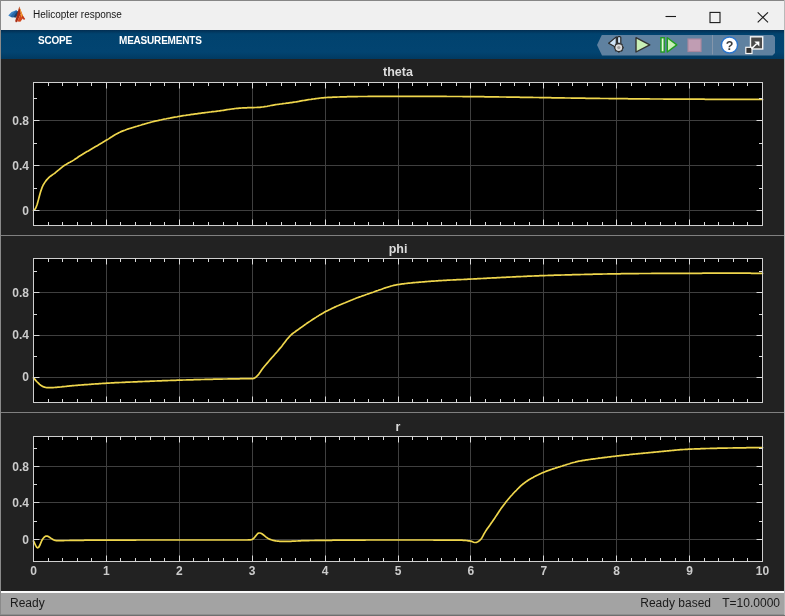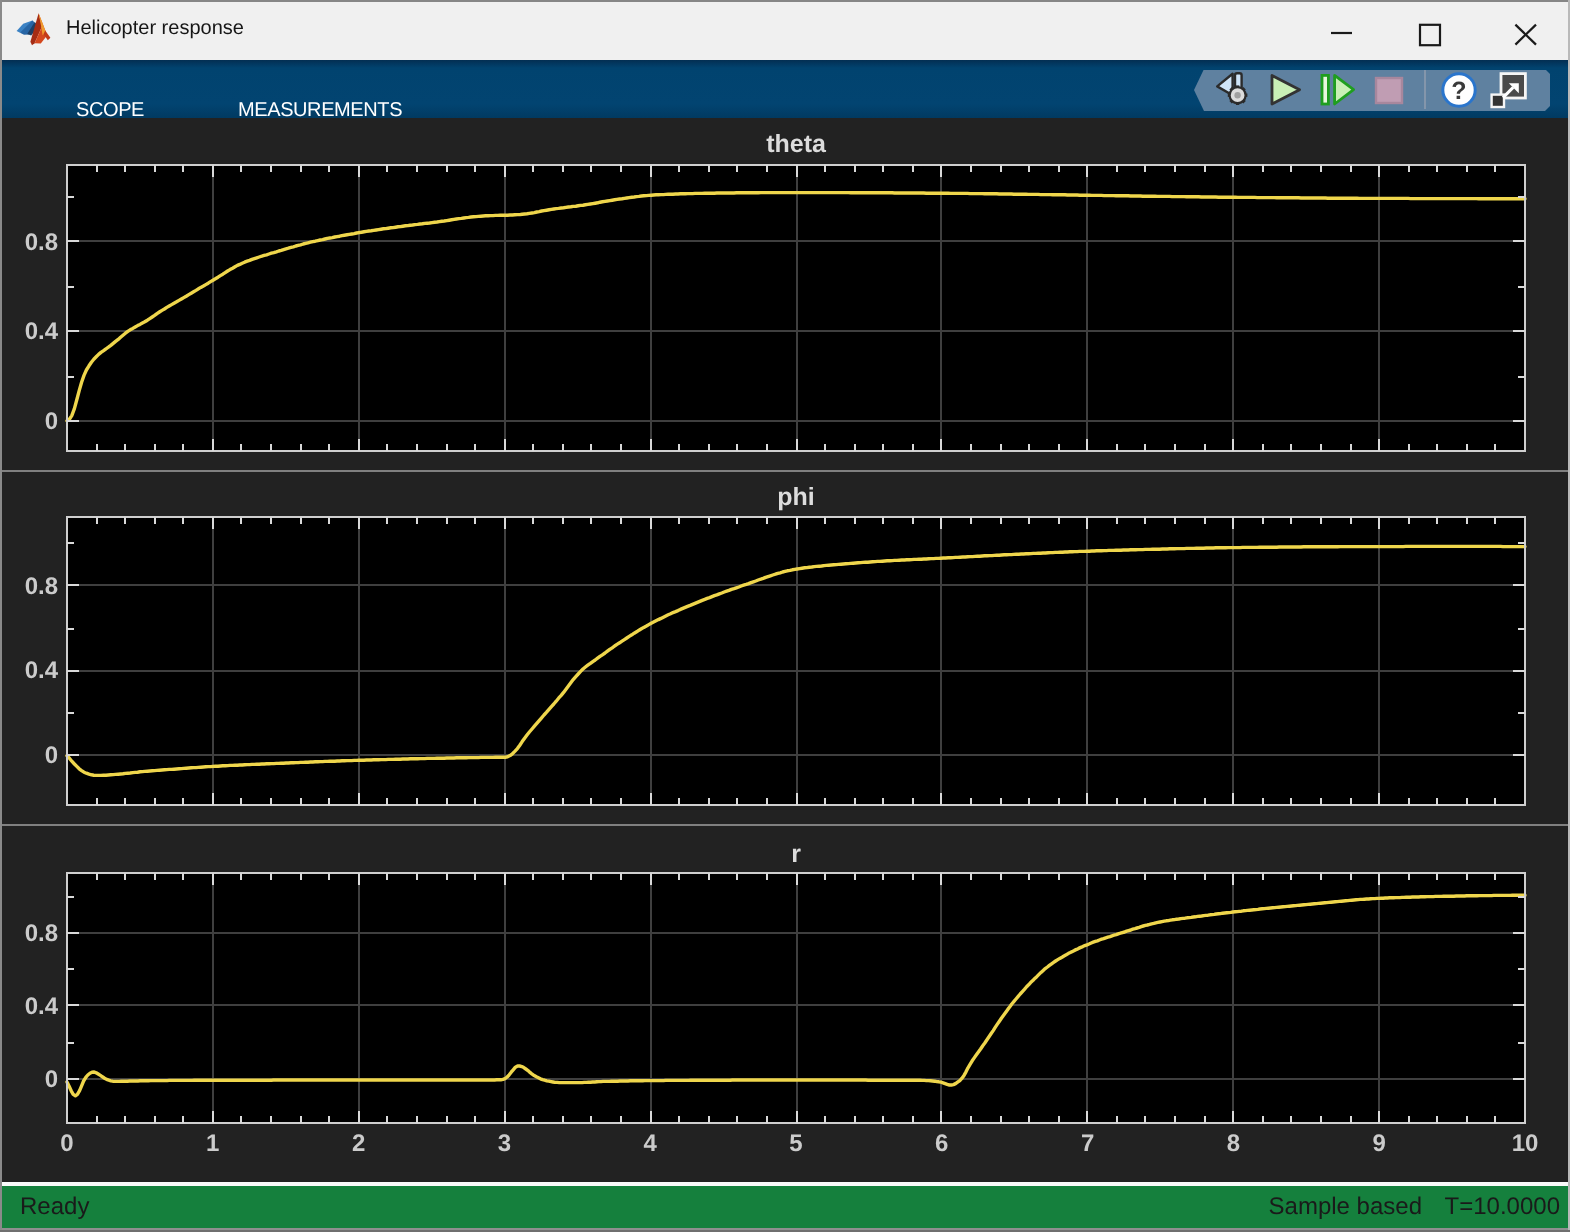--- a/index.html
+++ b/index.html
@@ -1,24 +1,24 @@
 <!DOCTYPE html>
 <html><head><meta charset="utf-8"><style>
 *{margin:0;padding:0;box-sizing:border-box}
 html,body{width:785px;height:616px;overflow:hidden;font-family:"Liberation Sans",sans-serif;background:#f0f0f0}
 #page{position:relative;width:785px;height:616px}
 .abs{position:absolute}
 #titlebar{left:0;top:0;width:785px;height:30px;background:#f0f0f0;border-top:1px solid #868686;border-left:1px solid #8a8a8a;border-right:1px solid #b9b9b9}
 #title{left:33px;top:9px;font-size:10px;color:#161616}
 #toolbar{left:1px;top:30px;width:783px;height:29px;background:linear-gradient(180deg,#032e52 0px,#01436f 4px,#024471 22px,#013a61 29px)}
-.tab{top:20px;font-size:10px;font-weight:normal;color:#fff;letter-spacing:-0.2px}
+.tab{top:5px;font-size:10px;font-weight:bold;color:#fff;letter-spacing:-0.2px}
 #qab{left:596px;top:4.5px;width:178px;height:21px;background:#5f81a0;clip-path:polygon(5px 0,175.5px 0,178px 2.5px,178px 18.5px,175.5px 21px,5px 21px,0px 10.5px)}
 #plotwrap{left:1px;top:59px;width:783px;height:533px;background:#222;transform:translateZ(0);will-change:transform}
 #statushl{left:1px;top:591px;width:783px;height:2px;background:#fafafa}
-#statusbar{left:1px;top:593px;width:783px;height:21px;background:#15803d;font-size:12px;color:#1a1a1a}
+#statusbar{left:1px;top:593px;width:783px;height:21px;background:#a3a3a3;font-size:12px;color:#1a1a1a}
 #statusbot{left:1px;top:614px;width:783px;height:2px;background:#8f8f8f}
 #bleft{left:0;top:0;width:1px;height:616px;background:#8a8a8a}
 #bright{left:784px;top:0;width:1px;height:616px;background:#b9b9b9}
 #bbot{left:0;top:615px;width:785px;height:1px;background:#6f6f6f}
 .sbtxt{top:3px}
 </style></head>
 <body>
 <div id="page">
   <div class="abs" id="titlebar"></div>
   <svg class="abs" style="left:8px;top:4px" width="19" height="19" viewBox="0 0 19 19">
@@ -466,19 +466,19 @@
 <text x="398.0" y="575.3" text-anchor="middle" font-size="12" font-weight="bold" fill="#cbcbcb">5</text>
 <text x="470.90000000000003" y="575.3" text-anchor="middle" font-size="12" font-weight="bold" fill="#cbcbcb">6</text>
 <text x="543.8000000000001" y="575.3" text-anchor="middle" font-size="12" font-weight="bold" fill="#cbcbcb">7</text>
 <text x="616.7" y="575.3" text-anchor="middle" font-size="12" font-weight="bold" fill="#cbcbcb">8</text>
 <text x="689.6" y="575.3" text-anchor="middle" font-size="12" font-weight="bold" fill="#cbcbcb">9</text>
 <text x="762.5" y="575.3" text-anchor="middle" font-size="12" font-weight="bold" fill="#cbcbcb">10</text>
 </svg></div>
   <div class="abs" id="statushl"></div>
   <div class="abs" id="statusbar">
     <div class="abs sbtxt" style="left:9px">Ready</div>
-    <div class="abs sbtxt" style="right:73px">Sample based</div>
+    <div class="abs sbtxt" style="right:73px">Ready based</div>
     <div class="abs sbtxt" style="right:4px">T=10.0000</div>
   </div>
   <div class="abs" id="statusbot"></div>
   <div class="abs" id="bleft"></div>
   <div class="abs" id="bright"></div>
   <div class="abs" id="bbot"></div>
 </div>
 </body></html>

